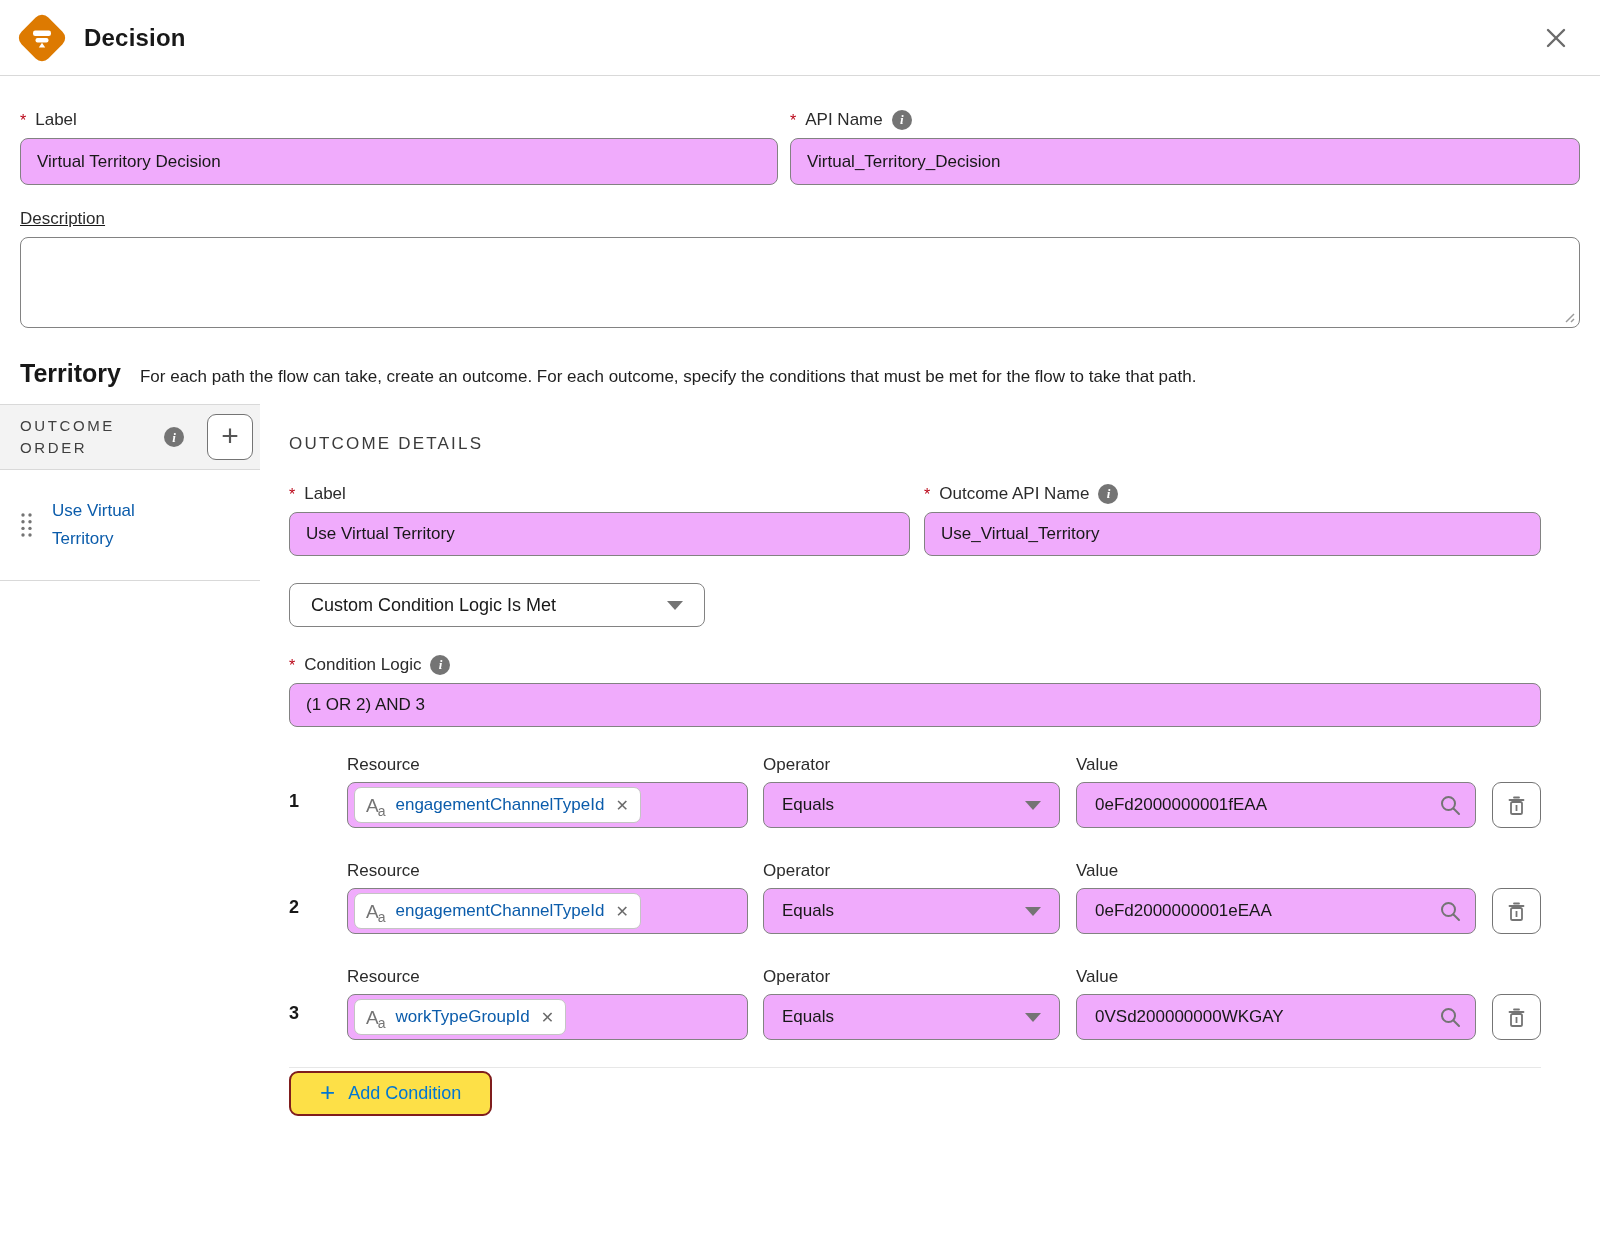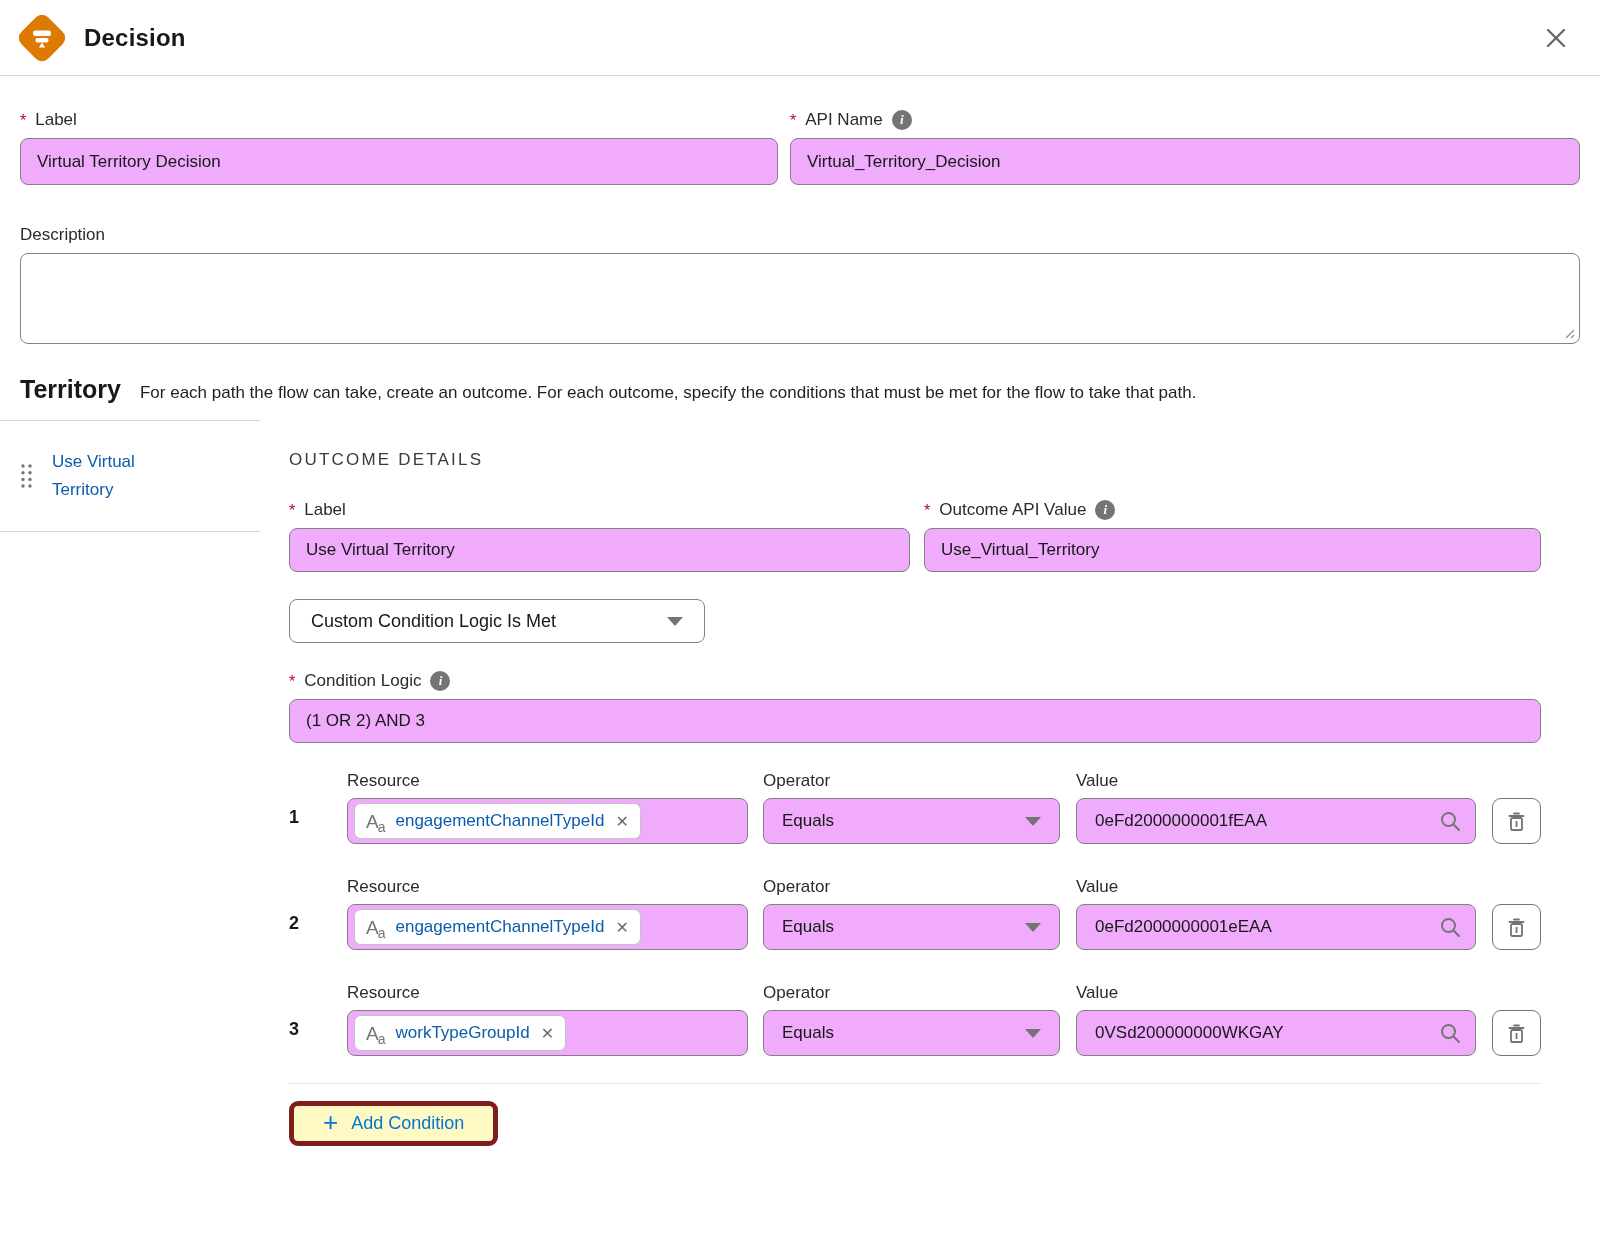--- a/index.html
+++ b/index.html
@@ -45,21 +45,21 @@
   }
   .tbox {
     height: 47px; border: 1px solid #828282; border-radius: 8px; background: #f0abfc;
     display: flex; align-items: center; padding: 0 16px; font-size: 17px; color: #181818;
   }
 
   
   .top-row { display: flex; gap: 12px; margin-top: 33px; }
   .top-row .fg-label { width: 758px; }
   .top-row .fg-api { flex: 1; }
-  .desc-block { margin-top: 39px; }
+  .desc-block { margin-top: 23px; text-decoration: underline; }
   .desc-area {
     height: 91px; border: 1px solid #828282; border-radius: 8px; position: relative; background: #fff;
   }
   .resize-grip { position: absolute; right: 3px; bottom: 3px; }
 
   
   .outcomes-head { display: flex; align-items: baseline; gap: 19px; margin-top: 31px; }
   .outcomes-title { font-size: 25px; font-weight: 700; }
   .outcomes-desc { font-size: 17px; color: #1f1f1f; }
 
@@ -130,22 +130,22 @@
   .value-box { justify-content: space-between; padding: 0 14px 0 18px; }
   .trash-btn {
     width: 49px; height: 46px; margin-left: 16px; margin-top: 28px; flex: none; cursor: pointer;
     border: 1px solid #747474; border-radius: 9px; background: #fff;
     display: flex; align-items: center; justify-content: center;
   }
 
   
   .add-row { margin-top: 27px; border-top: 1px solid #e7e7e7; }
   .add-condition-btn {
-    margin-top: 17px; height: 45px; padding: 0 29px; background: #fef9c3; cursor: pointer;
-    border: 5px solid #7f1d1d; border-radius: 9px;
+    margin-top: 3px; height: 45px; padding: 0 29px; background: #fde047; cursor: pointer;
+    border: 2px solid #7f1d1d; border-radius: 9px;
     display: inline-flex; align-items: center; gap: 13px;
     color: #0176d3; font-size: 18px; font-family: "Liberation Sans", sans-serif;
   }
   .plus-glyph { color: #0176d3; font-size: 26px; font-weight: 300; line-height: 1; margin-top: -3px; }
   .plus-glyph::after { content: "+"; }
 </style>
 </head>
 <body>
 
 <div class="header">
@@ -202,20 +202,25 @@
   </div>
 
   <div class="outcomes-head">
     <div class="outcomes-title">Territory</div>
     <div class="outcomes-desc">For each path the flow can take, create an outcome. For each outcome, specify the conditions that must be met for the flow to take that path.</div>
   </div>
 
   <div class="panes">
 
     <div class="sidebar">
+      <div class="sidebar-header">
+        <div class="sidebar-header-title">OUTCOME ORDER</div>
+        <span class="info-icon"></span>
+        <button class="add-outcome-btn"></button>
+      </div>
       <div class="outcome-item selected">
         <span class="drag-handle">
           <svg width="13" height="26" viewBox="0 0 13 26">
             <g fill="#747474">
               <circle cx="3" cy="3" r="1.7"></circle>
                 <circle cx="10" cy="3" r="1.7"></circle>
               <circle cx="3" cy="9.7" r="1.7"></circle>
                 <circle cx="10" cy="9.7" r="1.7"></circle>
               <circle cx="3" cy="16.4" r="1.7"></circle>
                 <circle cx="10" cy="16.4" r="1.7"></circle>
@@ -235,21 +240,21 @@
         <div class="fg-outcome-label">
           <div class="field-label">
             <span class="req">*</span>
             <span>Label</span>
           </div>
           <div class="tbox">Use Virtual Territory</div>
         </div>
         <div class="fg-outcome-api">
           <div class="field-label">
             <span class="req">*</span>
-            <span>Outcome API Value</span>
+            <span>Outcome API Name</span>
             <span class="info-icon"></span>
           </div>
           <div class="tbox">Use_Virtual_Territory</div>
         </div>
       </div>
 
       <div class="cond-req">
         <div class="select-box">
           <span>Custom Condition Logic Is Met</span>
           <span class="caret"></span>

